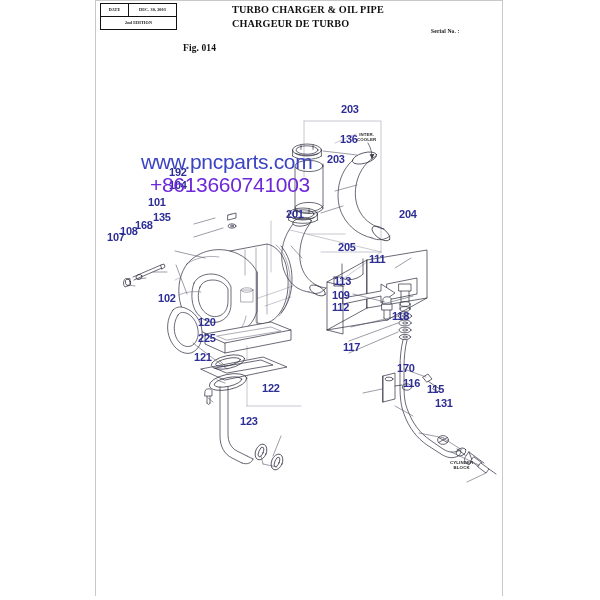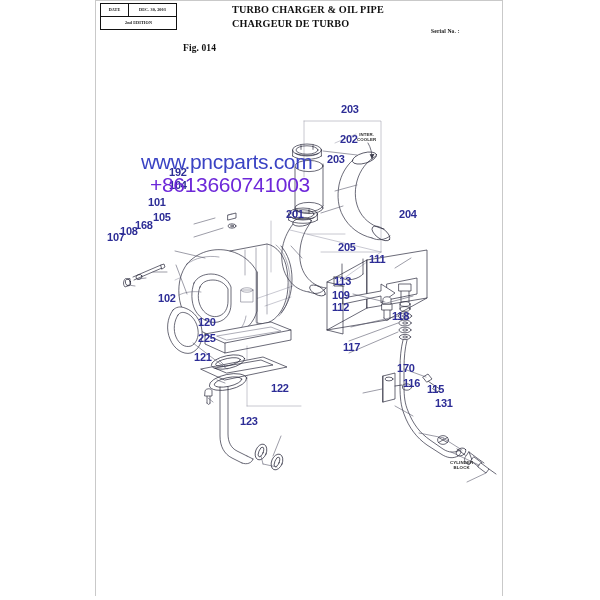--- a/index.html
+++ b/index.html
@@ -397,49 +397,49 @@
         <path d="M268 347 L287 343"></path>
         <path d="M318 370 L300 360"></path>
         <path d="M324 387 L349 392"></path>
         <path d="M348 392 L367 404"></path>
         <path d="M356 406 L384 419"></path>
         <path d="M372 436 L391 427"></path>
       </g>
     </svg>
 
     <div class="callout" style="left:246px;top:58px">203</div>
-    <div class="callout" style="left:245px;top:88px">202</div>
+    <div class="callout" style="left:245px;top:88px">136</div>
     <div class="callout" style="left:232px;top:108px">203</div>
     <div class="callout" style="left:191px;top:163px">201</div>
     <div class="callout" style="left:304px;top:163px">204</div>
     <div class="callout" style="left:243px;top:196px">205</div>
     <div class="callout" style="left:274px;top:208px">111</div>
     <div class="callout" style="left:239px;top:230px">113</div>
     <div class="callout" style="left:237px;top:244px">109</div>
     <div class="callout" style="left:237px;top:256px">112</div>
     <div class="callout" style="left:297px;top:265px">118</div>
     <div class="callout" style="left:248px;top:296px">117</div>
     <div class="callout" style="left:302px;top:317px">170</div>
     <div class="callout" style="left:308px;top:332px">116</div>
     <div class="callout" style="left:332px;top:338px">115</div>
     <div class="callout" style="left:340px;top:352px">131</div>
 
     <div class="callout" style="left:74px;top:121px">192</div>
     <div class="callout" style="left:74px;top:134px">104</div>
     <div class="callout" style="left:53px;top:151px">101</div>
-    <div class="callout" style="left:58px;top:166px">105</div>
+    <div class="callout" style="left:58px;top:166px">135</div>
     <div class="callout" style="left:40px;top:174px">168</div>
     <div class="callout" style="left:25px;top:180px">108</div>
     <div class="callout" style="left:12px;top:186px">107</div>
     <div class="callout" style="left:63px;top:247px">102</div>
 
     <div class="callout" style="left:103px;top:271px">120</div>
     <div class="callout" style="left:103px;top:287px">225</div>
     <div class="callout" style="left:99px;top:306px">121</div>
-    <div class="callout" style="left:176px;top:337px">122</div>
+    <div class="callout" style="left:167px;top:337px">122</div>
     <div class="callout" style="left:145px;top:370px">123</div>
 
     <div class="smalllabel" style="left:262px;top:86px">
       <div>INTER.</div>
       <div>COOLER</div>
     </div>
     <div class="smalllabel" style="left:355px;top:414px">
       <div>CYLINDER</div>
       <div>BLOCK</div>
     </div>

